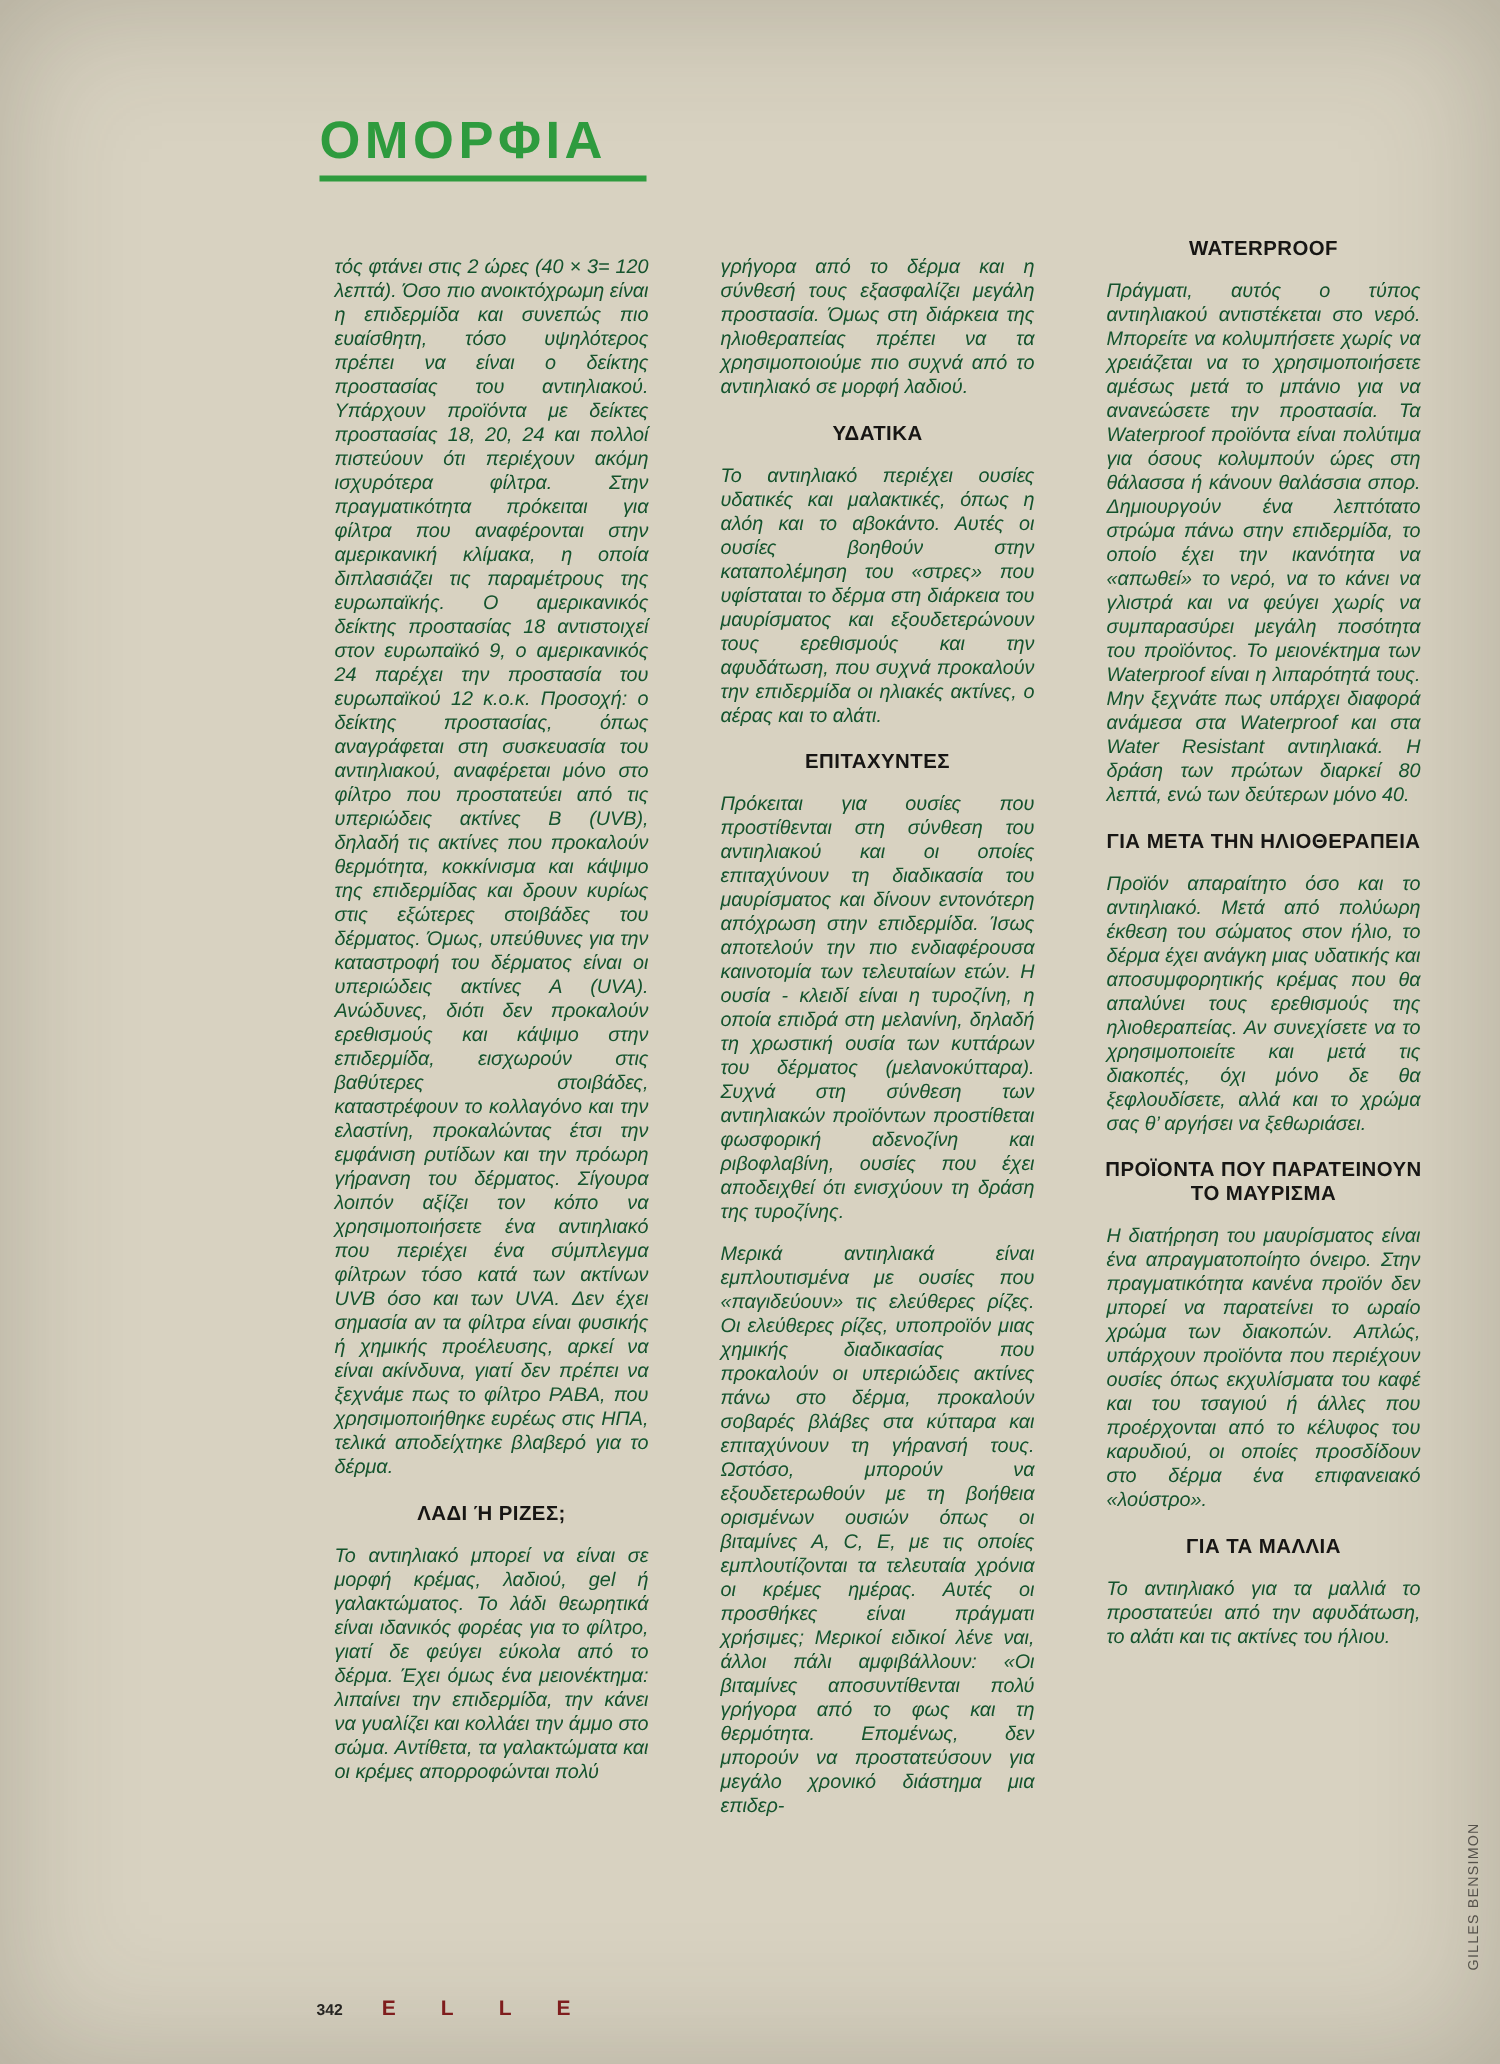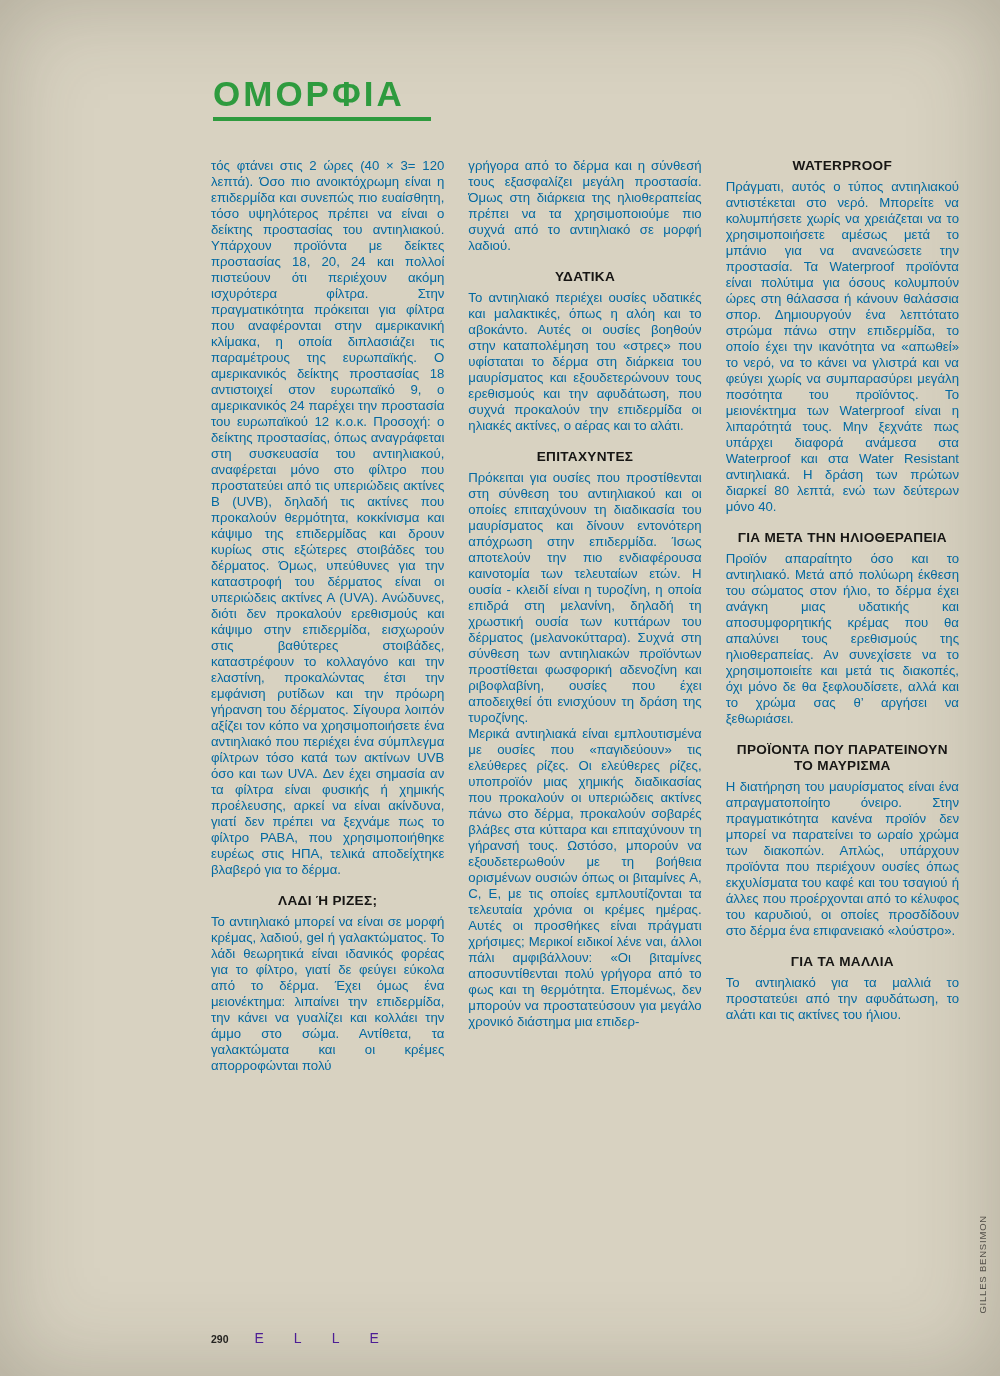--- a/index.html
+++ b/index.html
@@ -36,46 +36,47 @@
     width:748px;height:1158px;
     display:flex;gap:24px;
     overflow:hidden;
   }
   .column{
     flex:1 1 0;
     overflow:hidden;
     height:1158px;
   }
   .col-para{
-    margin:0;
+    margin:12px;
     font-size:13.2px;
     line-height:16px;
     text-align:justify;
     hyphens:auto;
-    color:#0369a1;
+    color:#14532d;
+    font-style:italic;
   }
   .col-heading{
     margin:15px 0 5px 0;
     font-size:13.6px;
     line-height:16px;
     font-weight:bold;
     letter-spacing:.3px;
     color:#171614;
     text-align:center;
   }
   .column > .col-heading:first-child{margin-top:0;}
   .footer{
     position:absolute;left:211px;bottom:30px;
     display:flex;align-items:baseline;gap:26px;
   }
   .footer-page-number{
     font-size:10.5px;font-weight:bold;color:#242320;
   }
   .footer-logo{
-    font-size:14px;font-weight:normal;color:#4c1d95;
+    font-size:14px;font-weight:bold;color:#7f1d1d;
     letter-spacing:30px;
   }
   .credit{
     position:absolute;right:12px;bottom:62px;
     writing-mode:vertical-rl;
     transform:rotate(180deg);
     font-size:9.5px;color:#54514a;letter-spacing:.8px;
   }
 </style>
 </head>
@@ -108,19 +109,19 @@
         <h3 class="col-heading">ΓΙΑ ΜΕΤΑ ΤΗΝ ΗΛΙΟΘΕΡΑΠΕΙΑ</h3>
         <p class="col-para">Προϊόν απαραίτητο όσο και το αντιηλιακό. Μετά από πολύωρη έκθεση του σώματος στον ήλιο, το δέρμα έχει ανάγκη μιας υδατικής και αποσυμφορητικής κρέμας που θα απαλύνει τους ερεθισμούς της ηλιοθεραπείας. Αν συνεχίσετε να το χρησιμοποιείτε και μετά τις διακοπές, όχι μόνο δε θα ξεφλουδίσετε, αλλά και το χρώμα σας θ’ αργήσει να ξεθωριάσει.</p>
         <h3 class="col-heading">ΠΡΟΪΟΝΤΑ ΠΟΥ ΠΑΡΑΤΕΙΝΟΥΝ ΤΟ ΜΑΥΡΙΣΜΑ</h3>
         <p class="col-para">Η διατήρηση του μαυρίσματος είναι ένα απραγματοποίητο όνειρο. Στην πραγματικότητα κανένα προϊόν δεν μπορεί να παρατείνει το ωραίο χρώμα των διακοπών. Απλώς, υπάρχουν προϊόντα που περιέχουν ουσίες όπως εκχυλίσματα του καφέ και του τσαγιού ή άλλες που προέρχονται από το κέλυφος του καρυδιού, οι οποίες προσδίδουν στο δέρμα ένα επιφανειακό «λούστρο».</p>
         <h3 class="col-heading">ΓΙΑ ΤΑ ΜΑΛΛΙΑ</h3>
         <p class="col-para">Το αντιηλιακό για τα μαλλιά το προστατεύει από την αφυδάτωση, το αλάτι και τις ακτίνες του ήλιου.</p>
       </div>
   </div>
 
   <div class="footer">
-    <span class="footer-page-number">290</span>
+    <span class="footer-page-number">342</span>
     <span class="footer-logo">ELLE</span>
   </div>
 
   <div class="credit">GILLES BENSIMON</div>
 
 </div>
 
 </body></html>

